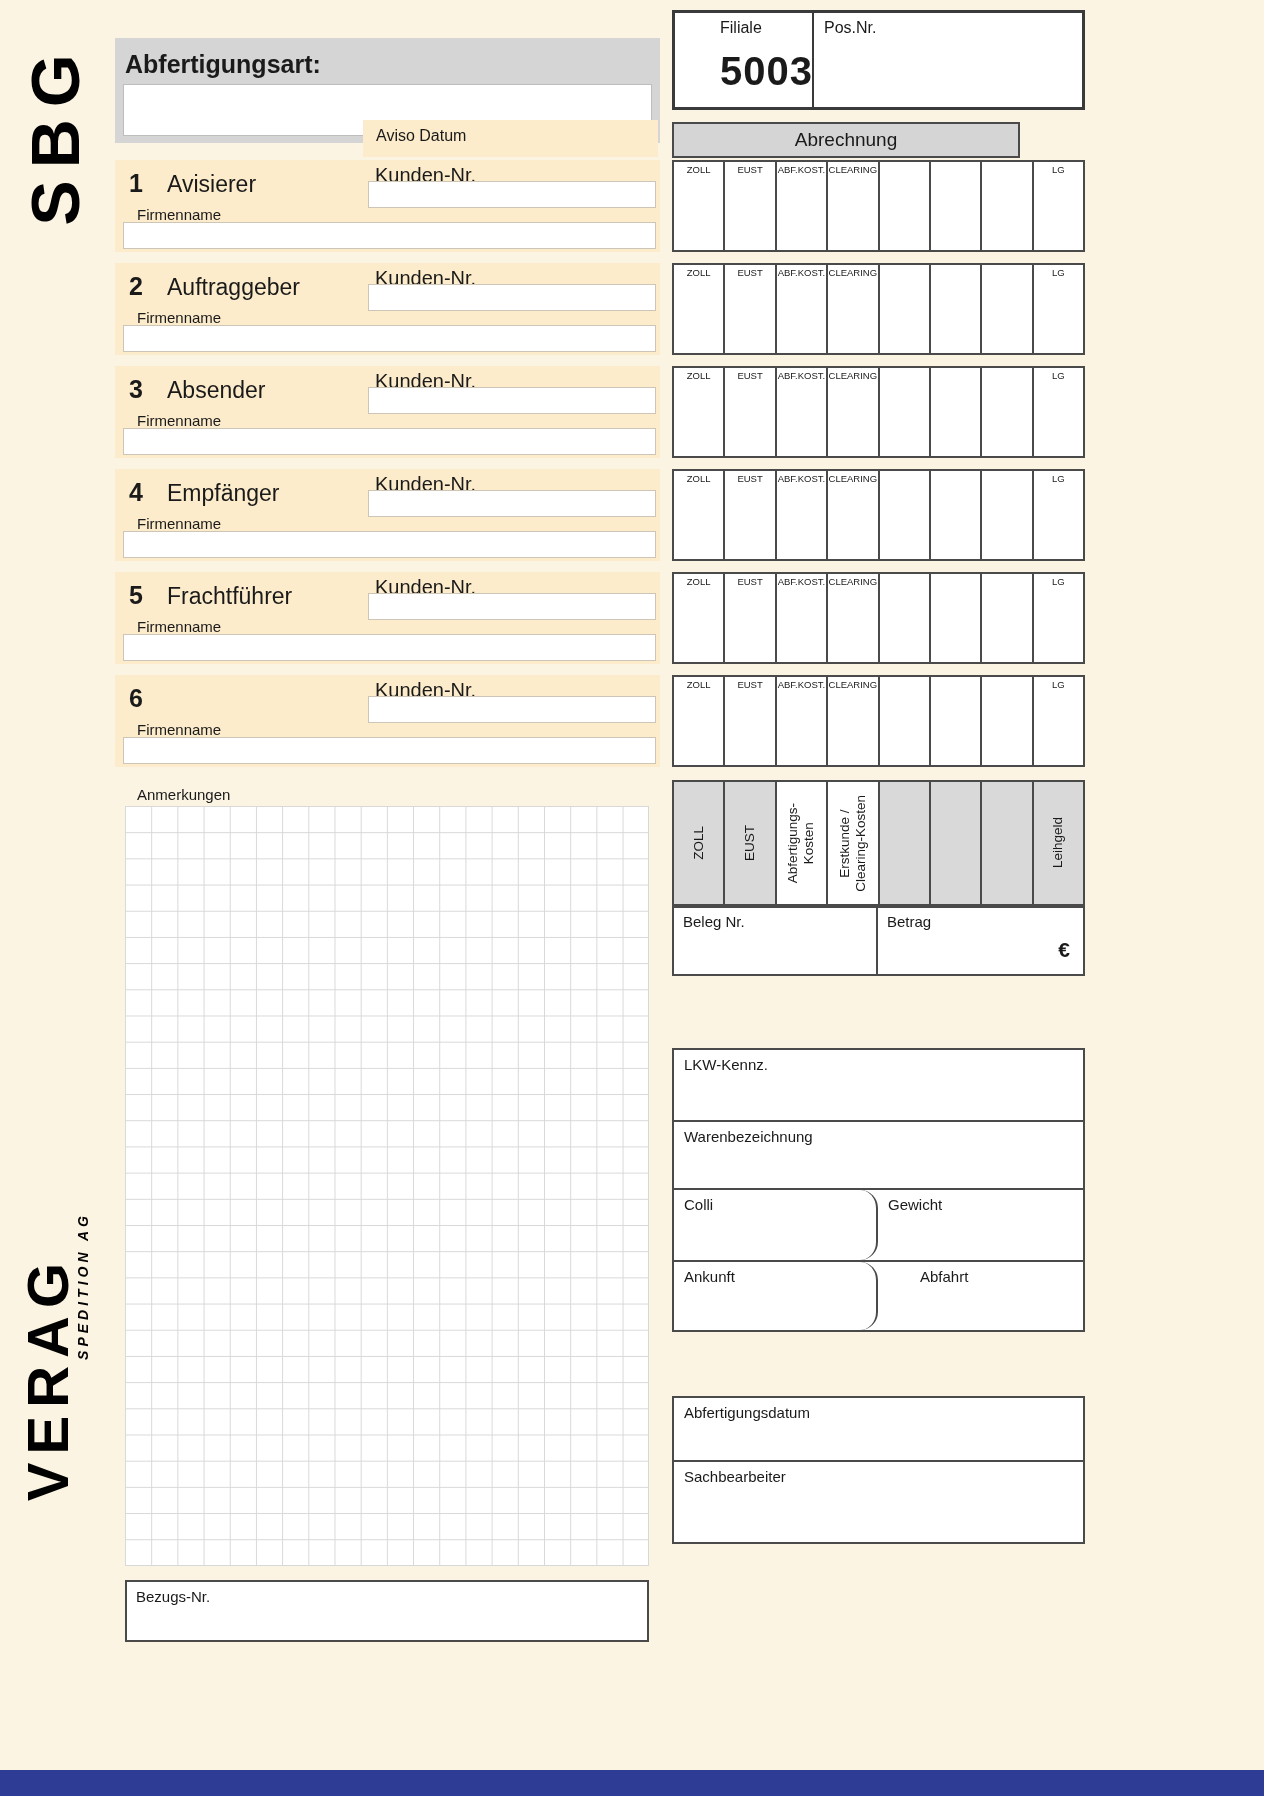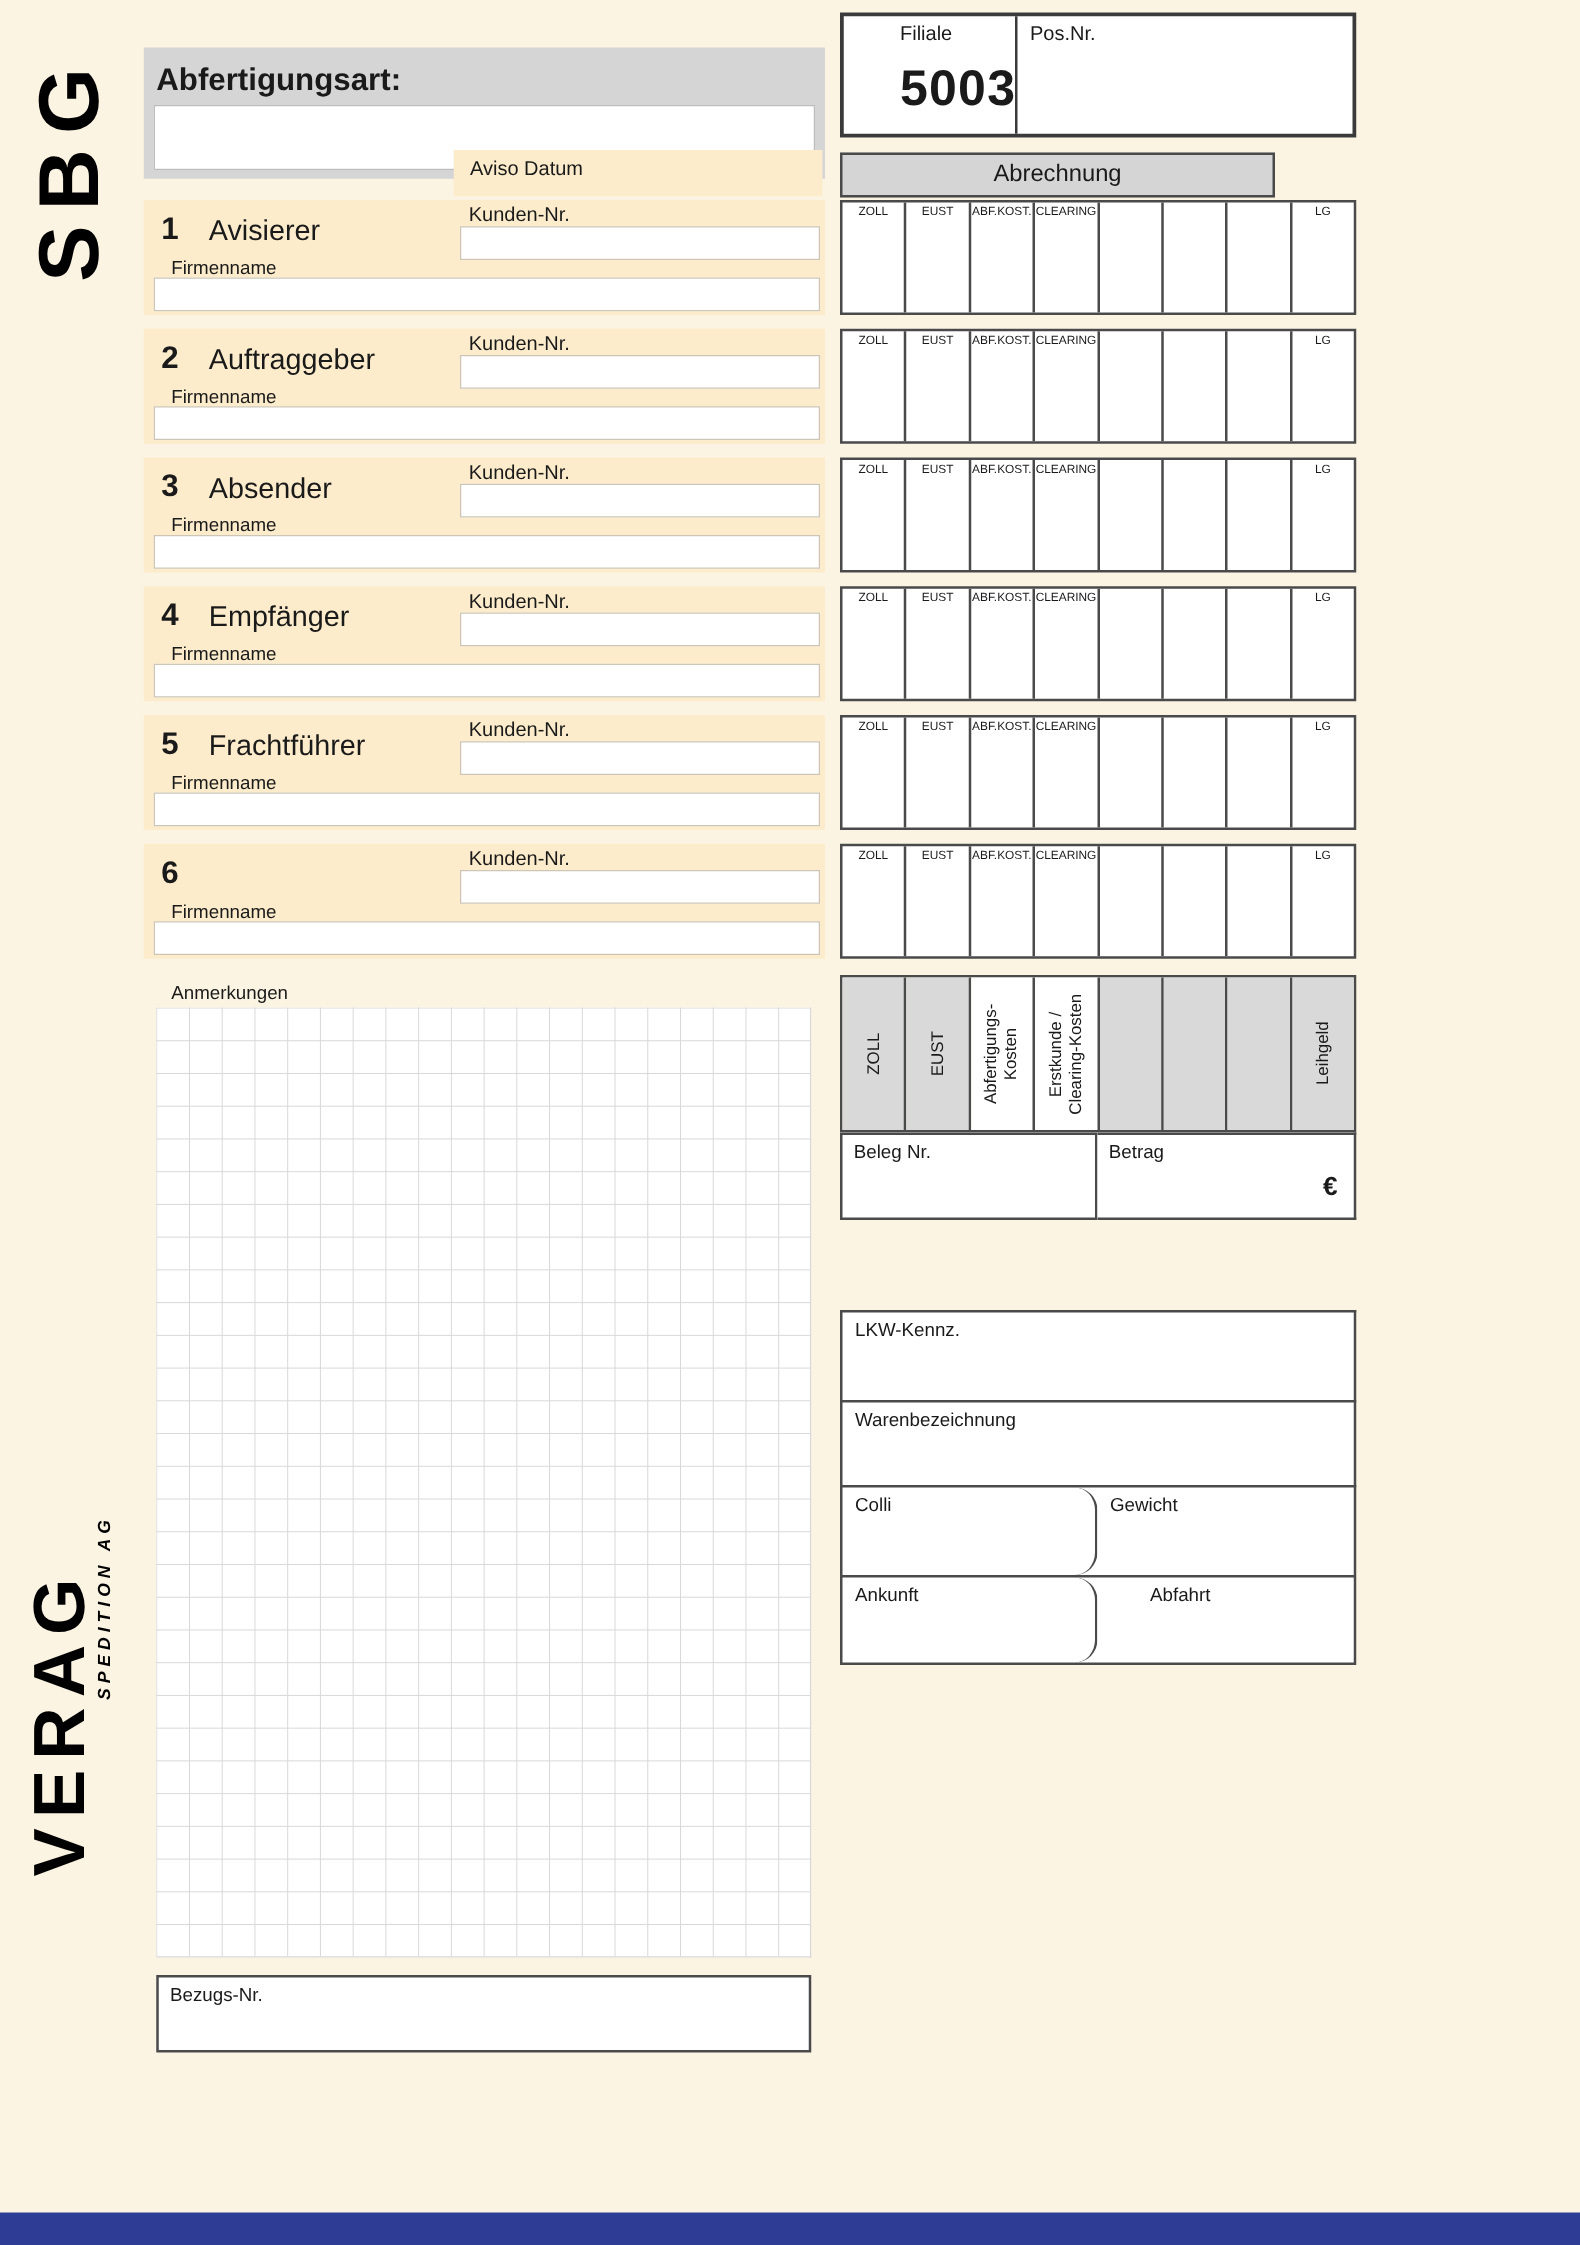--- a/index.html
+++ b/index.html
@@ -49,21 +49,21 @@
                  padding:7px 13px; font-size:16px; }
   .abrech-header { left:672px; top:122px; width:348px; height:36px; background:#d5d5d5;
                    border:2px solid #4a4a4a; display:flex; align-items:center; justify-content:center;
                    font-size:19px; }
 
   
   .parties { left:115px; top:160px; width:545px; display:flex; flex-direction:column; gap:11px; }
   .party { position:relative; height:92px; background:#fceccb; }
   .party-num  { position:absolute; left:14px; top:9px;  font-size:25px; font-weight:bold; }
   .party-name { position:absolute; left:52px; top:11px; font-size:23px; }
-  .kn-label { position:absolute; left:260px; top:4px; font-size:16px; }
+  .kn-label { position:absolute; left:260px; top:4px; font-size:20px; }
   .kn-field { position:absolute; left:253px; top:21px; width:288px; height:27px;
               background:#fff; border:1px solid #cdc6b6; }
   .fn-label { position:absolute; left:22px; top:46px; font-size:15px; }
   .fn-field { position:absolute; left:8px; top:62px; width:533px; height:27px;
               background:#fff; border:1px solid #cdc6b6; }
 
   
   .acct-rows { left:672px; top:160px; width:413px; display:flex; flex-direction:column; gap:11px; }
   .acct-row { height:92px; display:flex; border:2px solid #4a4a4a; background:#fff; }
   .acct-cell { flex:1; border-right:2px solid #4a4a4a; font-size:9.5px; text-align:center;
@@ -318,20 +318,28 @@
     <div class="ship-box h72 ship-row last" style="padding:0;gap:32px;">
       <div class="ship-cell">
         <span>Ankunft</span>
       </div>
       <div class="ship-cell">
         <span>Abfahrt</span>
       </div>
     </div>
   </div>
 
+  <div class="abs datum">
+    <div class="ship-box h64">
+      <span>Abfertigungsdatum</span>
+    </div>
+    <div class="ship-box h84 last">
+      <span>Sachbearbeiter</span>
+    </div>
+  </div>
 
   <div class="abs bezugs-box">
     <span>Bezugs-Nr.</span>
   </div>
 
   <div class="abs blue-bar"></div>
 
 </div>
 
 </body></html>

